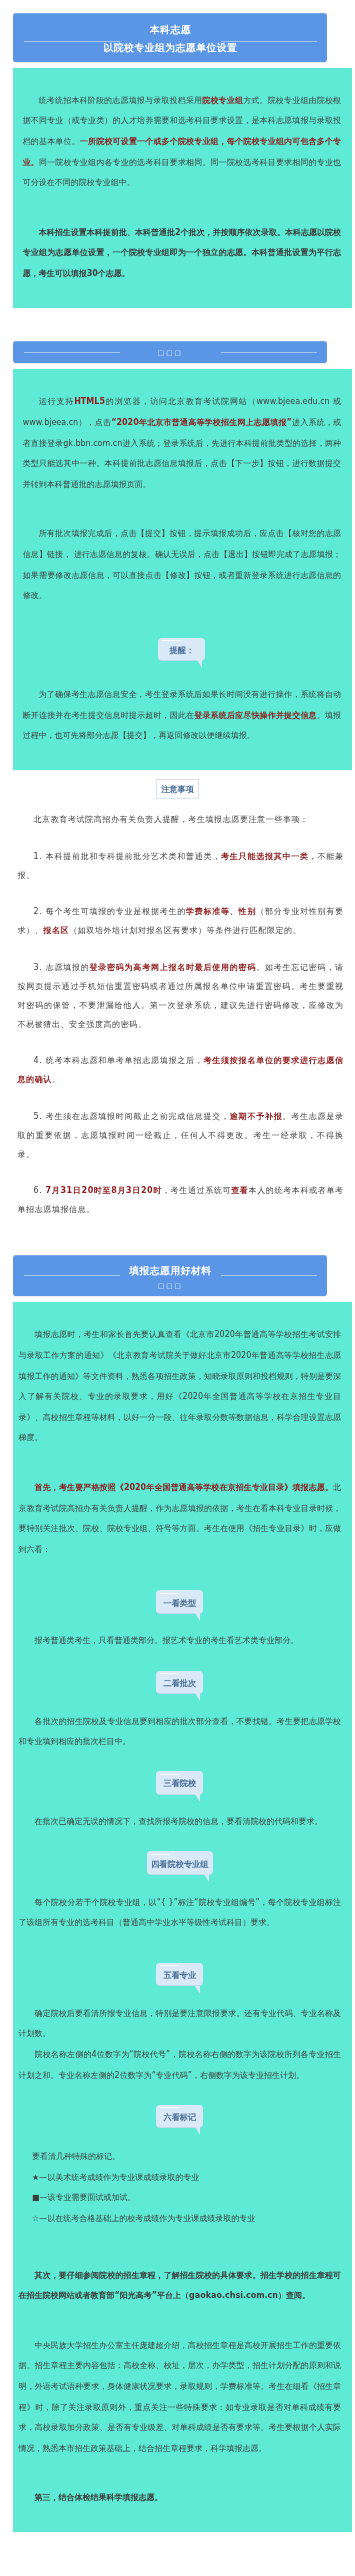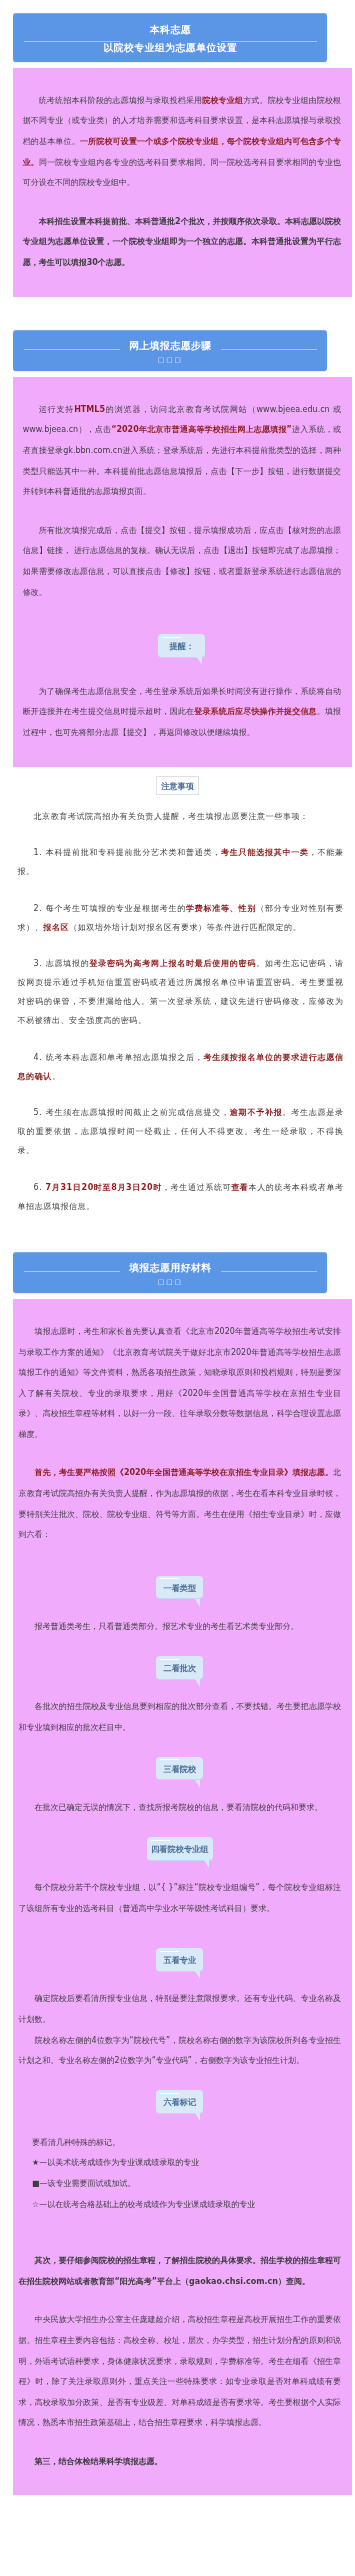--- a/index.html
+++ b/index.html
@@ -32,33 +32,33 @@
   .banner .line.right { right: 10.3px; width: 96px; }
   .banner .t1 { font-size: 9.8px; line-height: 18.5px; letter-spacing: 0.5px; }
   .banner .t2 { font-size: 9.8px; line-height: 18.5px; letter-spacing: 0.5px; }
   .banner .sub { font-size: 6.7px; line-height: 11.3px; opacity: 0.9; letter-spacing: 2.1px; font-weight: normal; }
   .banner.single .line { top: 46%; }
 
   
   .panel {
     margin: 6.2px 3.1px 0 13.4px;
     width: 339px;
-    background: #f0abfc;
+    background: #5eead4;
     padding: 23px 11.3px 23px 9.3px;
   }
   .panel.tight-left { padding-left: 5.2px; }
 
   p.body {
     font-size: 8px;
     line-height: 20.6px;
     text-indent: 2em;
     text-align: justify;
     color: #3d3d3d;
   }
-  p.body + p.body { margin-top: 18px; }
+  p.body + p.body { margin-top: 29px; }
   .red { color: #8e1c1c; font-weight: bold; }
 
   
   .bubble-wrap { text-align: center; margin: 18.5px 0 18.5px 0; }
   .bubble {
     display: inline-block;
     position: relative;
     background: #d9e9f8;
     border-radius: 4.1px;
     padding: 7.2px 4.1px 4.1px 4.1px;
@@ -117,21 +117,20 @@
       <span>统考统招本科阶段的志愿填报与录取投档采用</span><span class="red">院校专业组</span><span>方式。院校专业组由院校根据不同专业（或专业类）的人才培养需要和选考科目要求设置，是本科志愿填报与录取投档的基本单位。</span><span class="red">一所院校可设置一个或多个院校专业组，每个院校专业组内可包含多个专业。</span><span>同一院校专业组内各专业的选考科目要求相同。同一院校选考科目要求相同的专业也可分设在不同的院校专业组中。</span>
     </p>
     <p class="body red">本科招生设置本科提前批、本科普通批2个批次，并按顺序依次录取。本科志愿以院校专业组为志愿单位设置，一个院校专业组即为一个独立的志愿。本科普通批设置为平行志愿，考生可以填报30个志愿。</p>
   </div>
 
   <div class="gap"></div>
 
   <div class="banner single">
     <span class="line left"></span>
     <span class="line right"></span>
-    <div class="t1">网上填报志愿步骤</div>
     <div class="sub">□□□</div>
   </div>
   <div class="panel">
     <p class="body">
       <span>运行支持</span><span class="red">HTML5</span><span>的浏览器，访问北京教育考试院网站（www.bjeea.edu.cn 或www.bjeea.cn），点击</span><span class="red">“2020年北京市普通高等学校招生网上志愿填报”</span><span>进入系统，或者直接登录gk.bbn.com.cn进入系统；登录系统后，先进行本科提前批类型的选择，两种类型只能选其中一种。本科提前批志愿信息填报后，点击【下一步】按钮，进行数据提交并转到本科普通批的志愿填报页面。</span>
     </p>
     <p class="body">所有批次填报完成后，点击【提交】按钮，提示填报成功后，应点击【核对您的志愿信息】链接， 进行志愿信息的复核。确认无误后，点击【退出】按钮即完成了志愿填报；如果需要修改志愿信息，可以直接点击【修改】按钮，或者重新登录系统进行志愿信息的修改。</p>
     <div class="bubble-wrap" style="margin-top:31px;margin-bottom:25px;">
       <span class="bubble">提醒：</span>
     </div>

